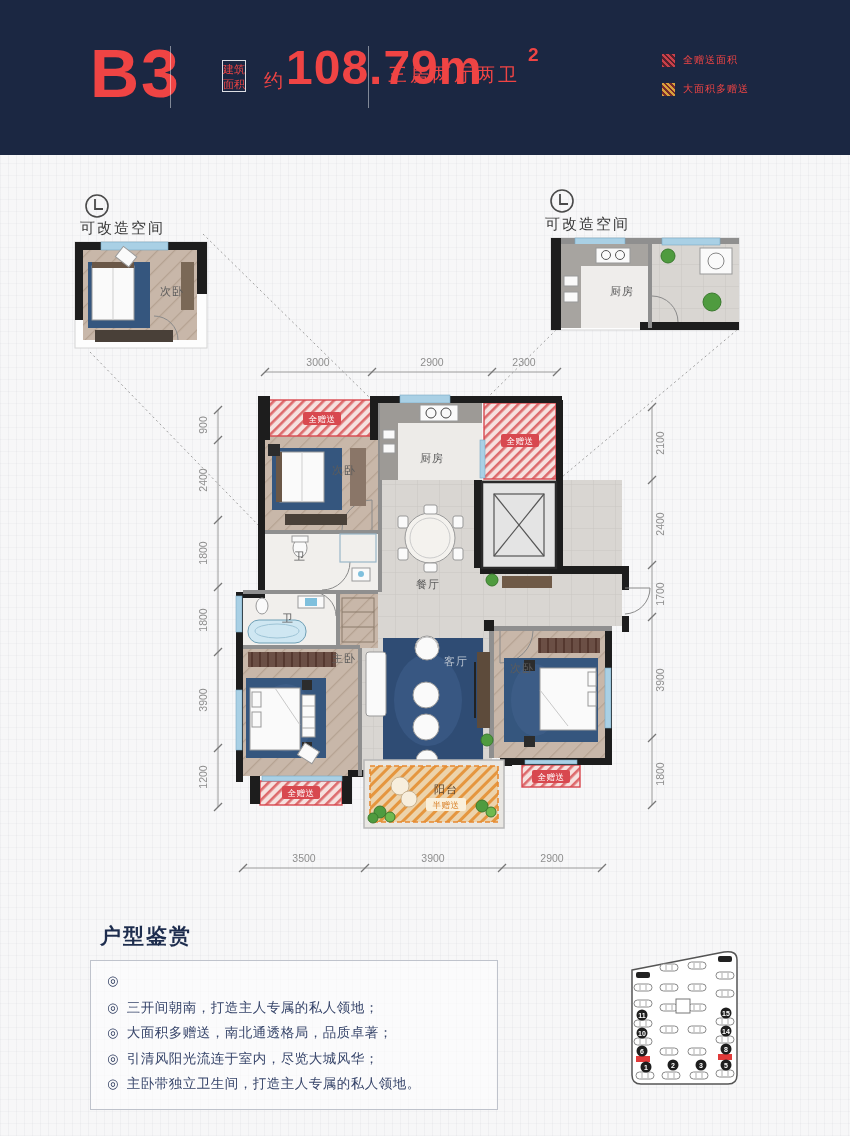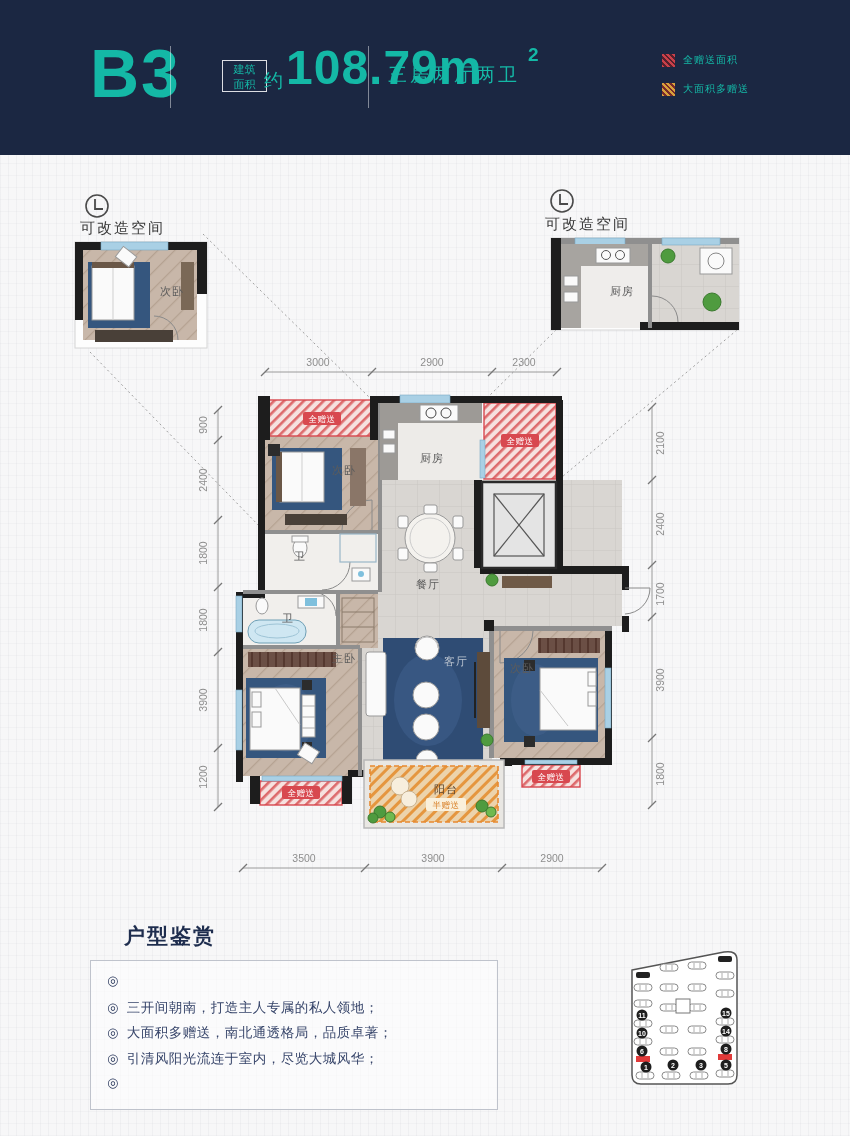--- a/index.html
+++ b/index.html
@@ -6,24 +6,24 @@
   .page{
     position:relative;width:850px;height:1136px;overflow:hidden;
     background-color:#f7f7f8;
     background-image:
       repeating-linear-gradient(90deg, rgba(30,42,70,0.035) 0 1px, transparent 1px 8px),
       repeating-linear-gradient(0deg, rgba(30,42,70,0.027) 0 1px, transparent 1px 12px);
     font-family:"Liberation Sans","DejaVu Sans",sans-serif;
   }
   
   .hdr{position:absolute;left:0;top:0;width:850px;height:155px;background:#1b2742;}
-  .hdr *{color:#14b8a6;}
+  .hdr *{color:#ef4444;}
   .unit{position:absolute;left:90px;top:34px;font-size:68px;font-weight:600;letter-spacing:2px;}
   .vdiv{position:absolute;top:46px;width:1px;height:62px;background:rgba(255,255,255,.45);}
-  .badge{position:absolute;left:222px;top:60px;width:45px;height:32px;border:1px solid rgba(255,255,255,.85);
+  .badge{position:absolute;left:222px;top:60px;width:24px;height:32px;border:1px solid rgba(255,255,255,.85);
          font-size:11px;line-height:1.35;text-align:center;padding-top:1px;box-sizing:border-box;}
   .approx{position:absolute;left:264px;top:68px;font-size:19px;}
   .areanum{position:absolute;left:286px;top:40px;font-size:48px;font-weight:700;letter-spacing:1px;}
   .areasup{position:absolute;left:528px;top:44px;font-size:19px;font-weight:700;}
   .layout{position:absolute;left:388px;top:62px;font-size:19px;font-weight:500;letter-spacing:3px;font-family:Liberation Mono, monospace;}
   .legend{position:absolute;left:662px;top:50px;}
   .lrow{display:flex;align-items:center;height:20px;margin-bottom:9px;}
   .sw{width:13px;height:13px;margin-right:8px;flex:0 0 auto;}
   .sw-full{background:repeating-linear-gradient(45deg,#c9404a 0 2px,#55202c 2px 4px);}
   .sw-half{background:repeating-linear-gradient(45deg,#d7a13c 0 2px,#7a2a2a 2px 4px);}
@@ -37,21 +37,21 @@
   .tick{stroke:#777;stroke-width:1.2;}
   .dotted{stroke:#9f9f9f;stroke-width:1;stroke-dasharray:2 3;fill:none;}
   .wallB{fill:#1d1d1d;}
   .wallG{fill:#8f8f8f;}
   .win{fill:#a9d0e5;stroke:#7ba9c4;stroke-width:.6;}
   .arc{fill:none;stroke:#8a8a8a;stroke-width:1;}
   .tagF{fill:#d8484f;}
   .tagTxt{font-size:8.5px;fill:#ffffff;letter-spacing:.5px;}
   .furn{fill:#fafafa;stroke:#999;stroke-width:1;}
   
-  .ftitle{position:absolute;left:100px;top:922px;font-size:21px;font-weight:700;color:#1e2d4e;letter-spacing:2px;margin-left:24px;}
+  .ftitle{position:absolute;left:100px;top:922px;font-size:21px;font-weight:700;color:#1e2d4e;letter-spacing:2px;}
   .fbox{position:absolute;left:90px;top:960px;width:408px;height:150px;border:1px solid #bfc3cc;
         background:rgba(255,255,255,.55);box-sizing:border-box;padding:12px 16px;}
   .frow{display:flex;align-items:baseline;height:25.5px;font-size:13.5px;color:#37456a;letter-spacing:.5px;}
   .fb{margin-right:8px;font-size:13px;color:#2c3a5e;}
   
   .sitemap{position:absolute;left:616px;top:944px;width:136px;height:150px;}
 </style>
 </head>
 <body>
 
@@ -440,20 +440,21 @@
     <div class="frow">
       <span class="fb">◎</span>
       <span>大面积多赠送，南北通透格局，品质卓著；</span>
     </div>
     <div class="frow">
       <span class="fb">◎</span>
       <span>引清风阳光流连于室内，尽览大城风华；</span>
     </div>
     <div class="frow">
       <span class="fb">◎</span>
+      <span>主卧带独立卫生间，打造主人专属的私人领地。</span>
     </div>
   </div>
 
   <svg class="sitemap" viewBox="0 0 136 150">
     <defs>
       <g id="bld">
         <rect width="18" height="7" rx="3.5" fill="#ffffff" stroke="#8a8a8a" stroke-width="1"></rect>
         <line x1="6" y1="1" x2="6" y2="6" stroke="#9a9a9a" stroke-width=".8"></line>
         <line x1="12" y1="1" x2="12" y2="6" stroke="#9a9a9a" stroke-width=".8"></line>
       </g>

